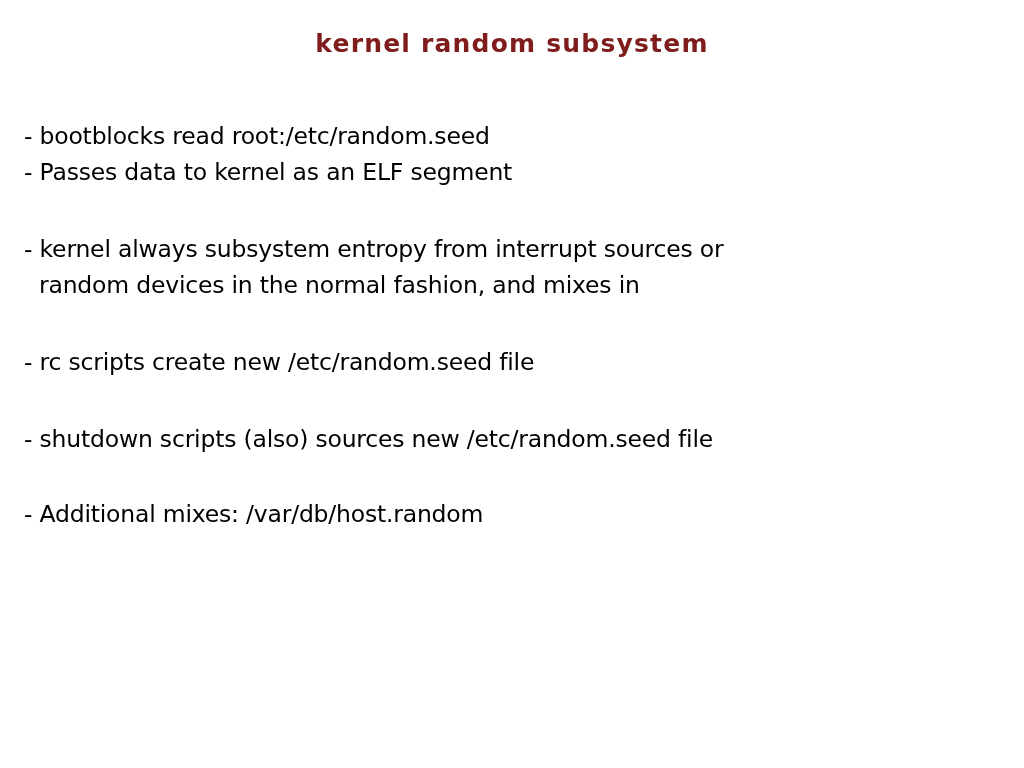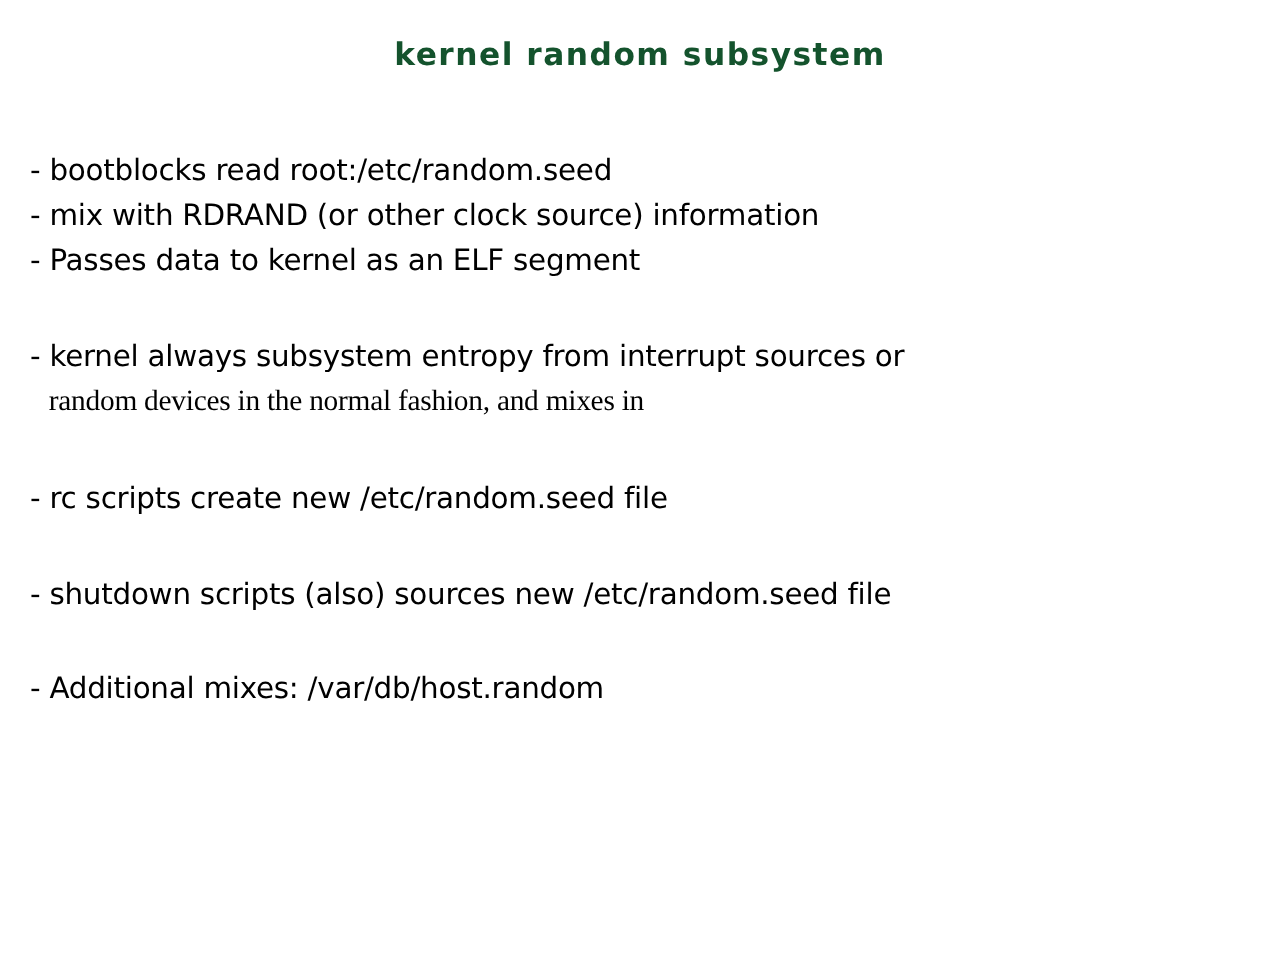--- a/index.html
+++ b/index.html
@@ -26,21 +26,21 @@
   #slide-title {
     position: absolute;
     left: 0;
     top: 29px;
     width: 1024px;
     text-align: center;
     font-family: "DejaVu Sans", sans-serif;
     font-weight: bold;
     font-size: 25px;
     letter-spacing: 1.2px;
-    color: #14532d;
+    color: #7f1d1d;
     white-space: pre;
   }
 
   
   #body-block {
     position: absolute;
     left: 24px;
     top: 118px;
     width: 960px;
   }
@@ -54,41 +54,39 @@
     font-family: "DejaVu Sans", sans-serif;
     font-size: 23.5px;
     line-height: 36px;
     color: #000000;
     white-space: pre;
     letter-spacing: -0.2px;
   }
 
   .bullet-line.cont {
     padding-left: 15px;
-    font-family: Liberation Serif, serif;
   }
 
   
   .gap-1 { height: 41px; }
   .gap-2 { height: 41px; }
   .gap-3 { height: 41px; }
   .gap-4 { height: 39px; }
 </style>
 </head>
 <body>
 
 <div id="slide">
 
   <div id="slide-title">kernel random subsystem</div>
 
   <div id="body-block">
 
     <div class="bullet-group">
       <div class="bullet-line">- bootblocks read root:/etc/random.seed</div>
-      <div class="bullet-line">- mix with RDRAND (or other clock source) information</div>
       <div class="bullet-line">- Passes data to kernel as an ELF segment</div>
     </div>
 
     <div class="gap-1"></div>
 
     <div class="bullet-group">
       <div class="bullet-line">- kernel always subsystem entropy from interrupt sources or</div>
       <div class="bullet-line cont">random devices in the normal fashion, and mixes in</div>
     </div>
 

